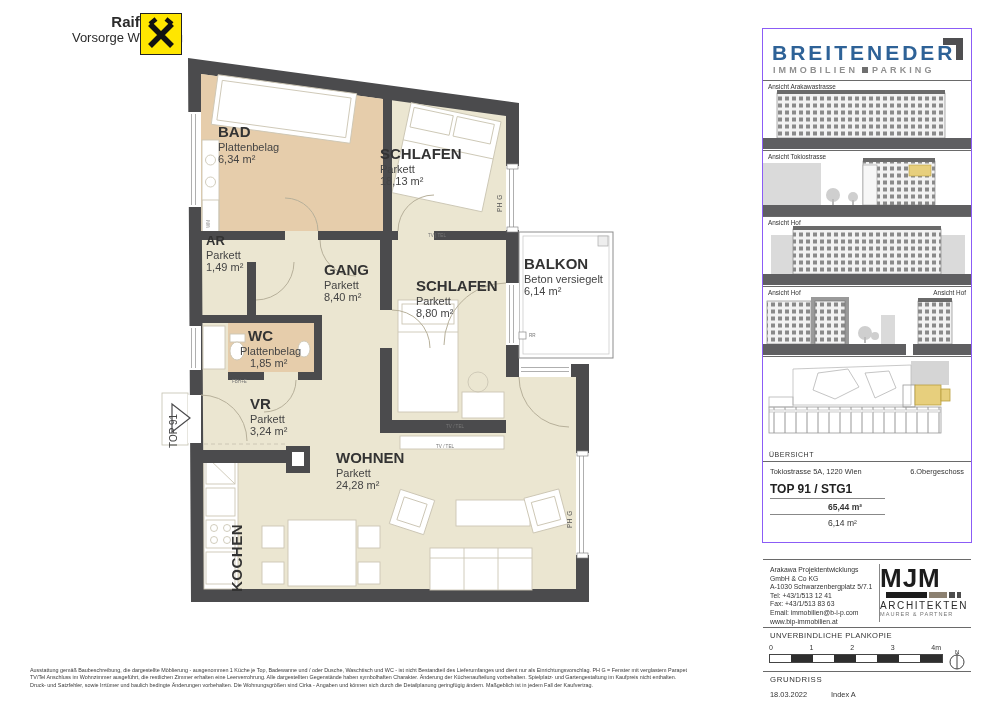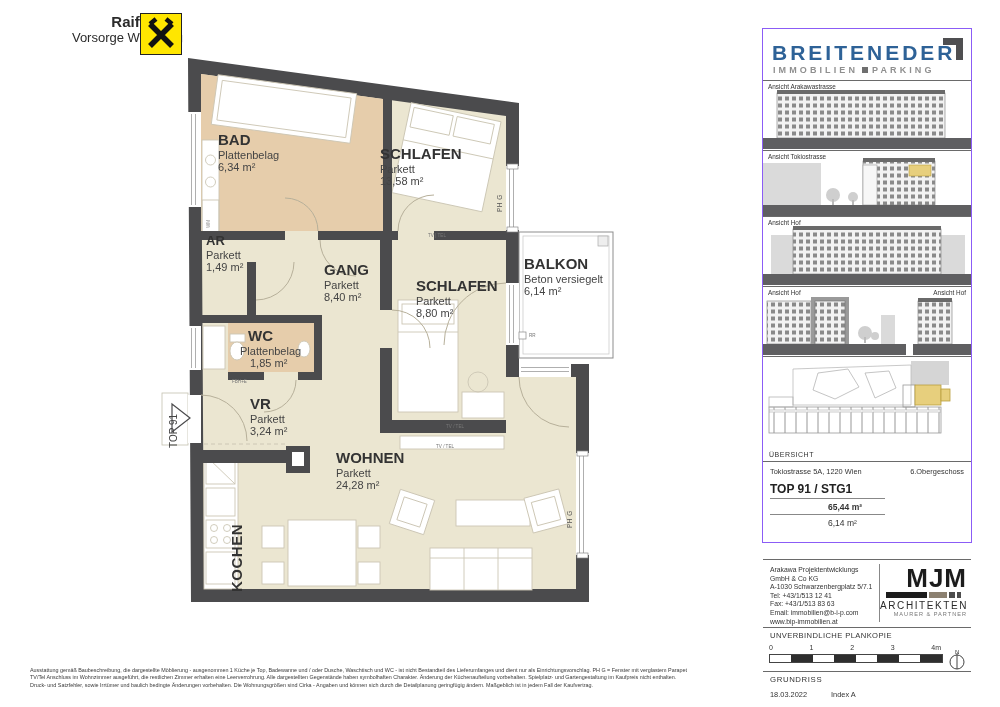--- a/index.html
+++ b/index.html
@@ -46,21 +46,21 @@
   .mrow{height:15px;font-size:8.5px;display:flex;align-items:center;color:#333;}
   .mrow .mlabel{width:58px;margin-top:37px;}
   .mrow.bold{font-weight:bold;}
   .mrow.rule{border-top:1px solid #888;border-bottom:1px solid #888;width:115px;margin-left:7px;
              padding:0;box-sizing:content-box;}
   .mrow.rule .mlabel{width:58px;}
   .spacer{height:30px;}
   .contact{height:68px;}
   .contact-text{position:absolute;left:7px;top:6px;font-size:6.8px;line-height:8.6px;color:#333;}
   .mjm{position:absolute;right:4px;top:4px;width:88px;height:58px;border-left:1px solid #888;
-       text-align:right;padding-top:2px;box-sizing:border-box;}
+       text-align:left;padding-top:2px;box-sizing:border-box;}
   .mjm-name{font-weight:bold;font-size:26px;line-height:24px;color:#1c1c1c;letter-spacing:1px;}
   .mjm-bar{display:flex;gap:2px;justify-content:center;align-items:center;margin:2px 6px 2px 6px;height:6px;}
   .mjm-b1{width:42px;height:6px;background:#1c1c1c;}
   .mjm-b2{width:18px;height:6px;background:#8c8171;}
   .mjm-b3{width:6px;height:6px;background:#4d4d4d;}
   .mjm-b4{width:4px;height:6px;background:#4d4d4d;}
   .mjm-l1{font-size:10px;font-weight:normal;letter-spacing:1.6px;color:#2a2a2a;}
   .mjm-l2{font-size:5.6px;letter-spacing:1px;color:#777;}
   .plankopie{height:15px;font-size:7.6px;color:#333;display:flex;align-items:center;
              padding-left:7px;letter-spacing:.4px;}
@@ -209,29 +209,29 @@
     <path d="M392,310 A38,38 0 0 1 430,348"></path>
     <path d="M506,283 A62,62 0 0 0 444,345"></path>
     <path d="M519,377 A50,50 0 0 0 569,427"></path>
   </g>
   <path d="M204,444 L286,444" stroke="#c5bfae" stroke-width="0.8" stroke-dasharray="4,3" fill="none"></path>
 
   <polygon points="172,404 190,418 172,432" fill="#ffffff" stroke="#4b4b4d" stroke-width="1.2"></polygon>
   <rect x="519" y="332" width="7" height="7" fill="#ffffff" stroke="#888" stroke-width="0.7"></rect>
 </svg>
 
-<div class="abs rlabel" style="left:218px;top:132px">
+<div class="abs rlabel" style="left:218px;top:124px">
   <div class="rname">BAD</div>
   <div class="rsub">Plattenbelag</div>
   <div class="rsub">6,34 m²</div>
 </div>
 <div class="abs rlabel" style="left:380px;top:146px">
   <div class="rname">SCHLAFEN</div>
   <div class="rsub">Parkett</div>
-  <div class="rsub">13,58 m²</div>
+  <div class="rsub">18,13 m²</div>
 </div>
 <div class="abs rlabel" style="left:206px;top:234px">
   <div class="rname" style="font-size:13px">AR</div>
   <div class="rsub">Parkett</div>
   <div class="rsub">1,49 m²</div>
 </div>
 <div class="abs rlabel" style="left:324px;top:262px">
   <div class="rname">GANG</div>
   <div class="rsub">Parkett</div>
   <div class="rsub">8,40 m²</div>

